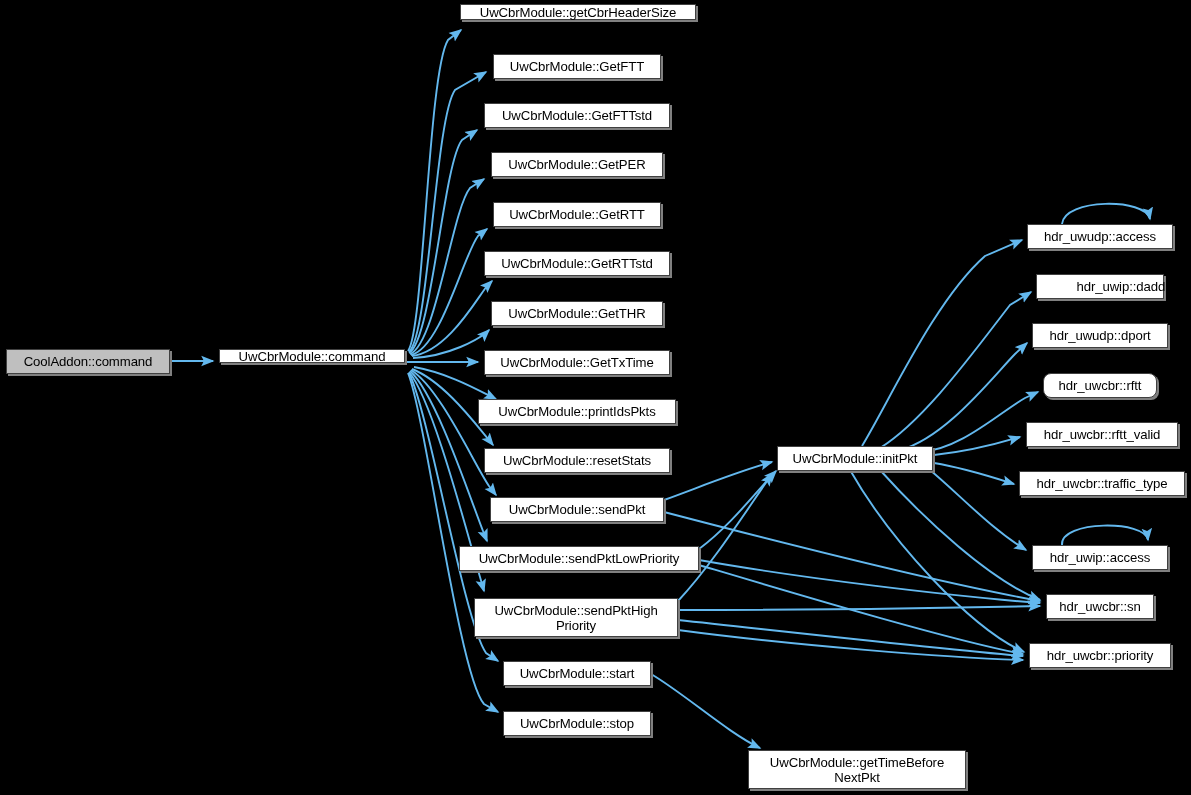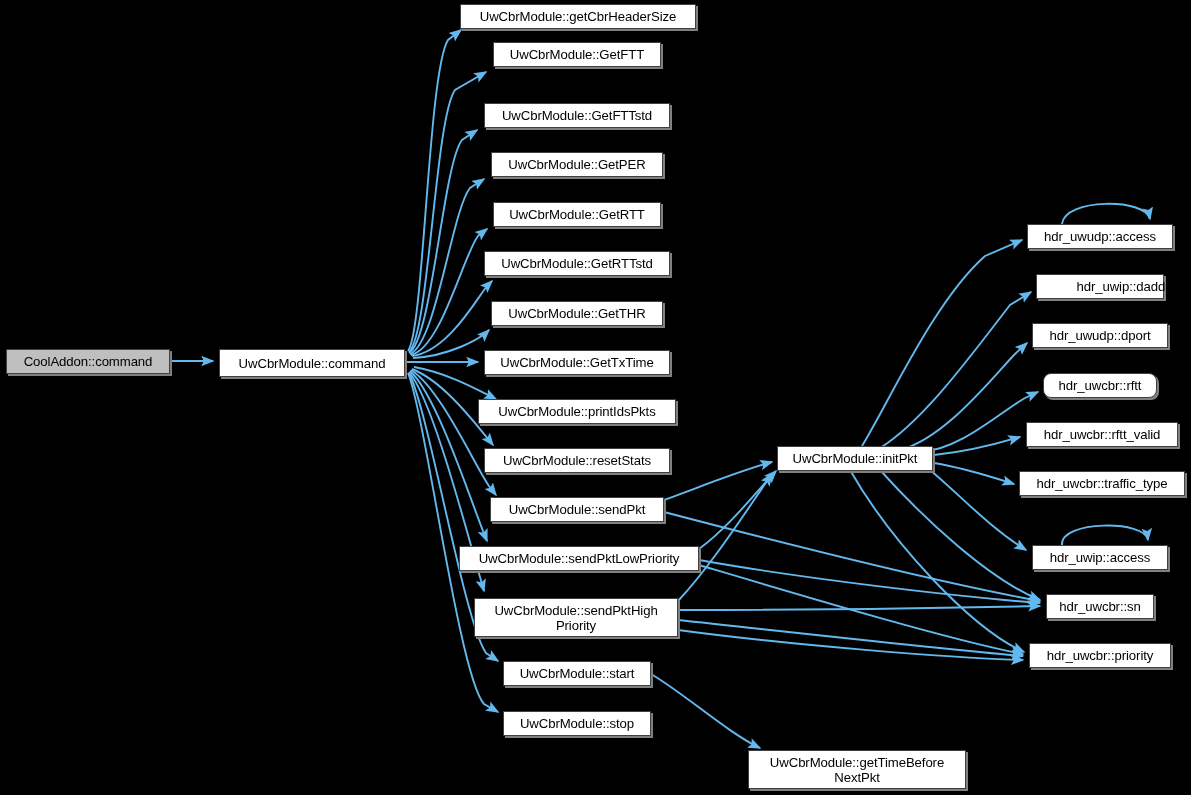--- a/index.html
+++ b/index.html
@@ -95,23 +95,23 @@
         <path d="M 699,565 C 800,595 950,640 1023,654" fill="none" stroke="#63b8ee" stroke-width="1.9" marker-end="url(#arrowhead)"></path>
         <path d="M 678,620 C 790,632 950,650 1023,656" fill="none" stroke="#63b8ee" stroke-width="1.9" marker-end="url(#arrowhead)"></path>
         <path d="M 678,630 C 790,645 950,658 1023,660" fill="none" stroke="#63b8ee" stroke-width="1.9" marker-end="url(#arrowhead)"></path>
         <path d="M 651,674 C 685,694 728,733 760,748" fill="none" stroke="#63b8ee" stroke-width="1.9" marker-end="url(#arrowhead)"></path>
         <path d="M 1062,224 C 1064,198 1146,198 1150,219" fill="none" stroke="#63b8ee" stroke-width="1.9" marker-end="url(#arrowhead)"></path>
         <path d="M 1062,545 C 1060,520 1146,520 1148,540" fill="none" stroke="#63b8ee" stroke-width="1.9" marker-end="url(#arrowhead)"></path>
       </g>
   </svg>
   <div id="nodes-group">
       <div class="node root" style="left: 6px; top: 349px; width: 164px; height: 25px;"><span class="node-label">CoolAddon::command</span></div>
-      <div class="node" style="left: 219px; top: 349px; width: 186px; height: 28px;"><span class="node-label">UwCbrModule::command</span></div>
-      <div class="node" style="left: 460px; top: 4px; width: 236px; height: 25px;"><span class="node-label">UwCbrModule::getCbrHeaderSize</span></div>
-      <div class="node" style="left: 493px; top: 42px; width: 168px; height: 25px;"><span class="node-label">UwCbrModule::GetFTT</span></div>
+      <div class="node" style="left: 219px; top: 349px; width: 186px; height: 14px;"><span class="node-label">UwCbrModule::command</span></div>
+      <div class="node" style="left: 460px; top: 4px; width: 236px; height: 16px;"><span class="node-label">UwCbrModule::getCbrHeaderSize</span></div>
+      <div class="node" style="left: 493px; top: 54px; width: 168px; height: 25px;"><span class="node-label">UwCbrModule::GetFTT</span></div>
       <div class="node" style="left: 484px; top: 103px; width: 186px; height: 25px;"><span class="node-label">UwCbrModule::GetFTTstd</span></div>
       <div class="node" style="left: 491px; top: 152px; width: 172px; height: 25px;"><span class="node-label">UwCbrModule::GetPER</span></div>
       <div class="node" style="left: 493px; top: 202px; width: 168px; height: 25px;"><span class="node-label">UwCbrModule::GetRTT</span></div>
       <div class="node" style="left: 484px; top: 251px; width: 186px; height: 25px;"><span class="node-label">UwCbrModule::GetRTTstd</span></div>
       <div class="node" style="left: 491px; top: 301px; width: 172px; height: 25px;"><span class="node-label">UwCbrModule::GetTHR</span></div>
       <div class="node" style="left: 484px; top: 350px; width: 186px; height: 25px;"><span class="node-label">UwCbrModule::GetTxTime</span></div>
       <div class="node" style="left: 478px; top: 399px; width: 198px; height: 25px;"><span class="node-label">UwCbrModule::printIdsPkts</span></div>
       <div class="node" style="left: 484px; top: 448px; width: 186px; height: 25px;"><span class="node-label">UwCbrModule::resetStats</span></div>
       <div class="node" style="left: 490px; top: 497px; width: 174px; height: 25px;"><span class="node-label">UwCbrModule::sendPkt</span></div>
       <div class="node" style="left: 459px; top: 546px; width: 240px; height: 25px;"><span class="node-label">UwCbrModule::sendPktLowPriority</span></div>

